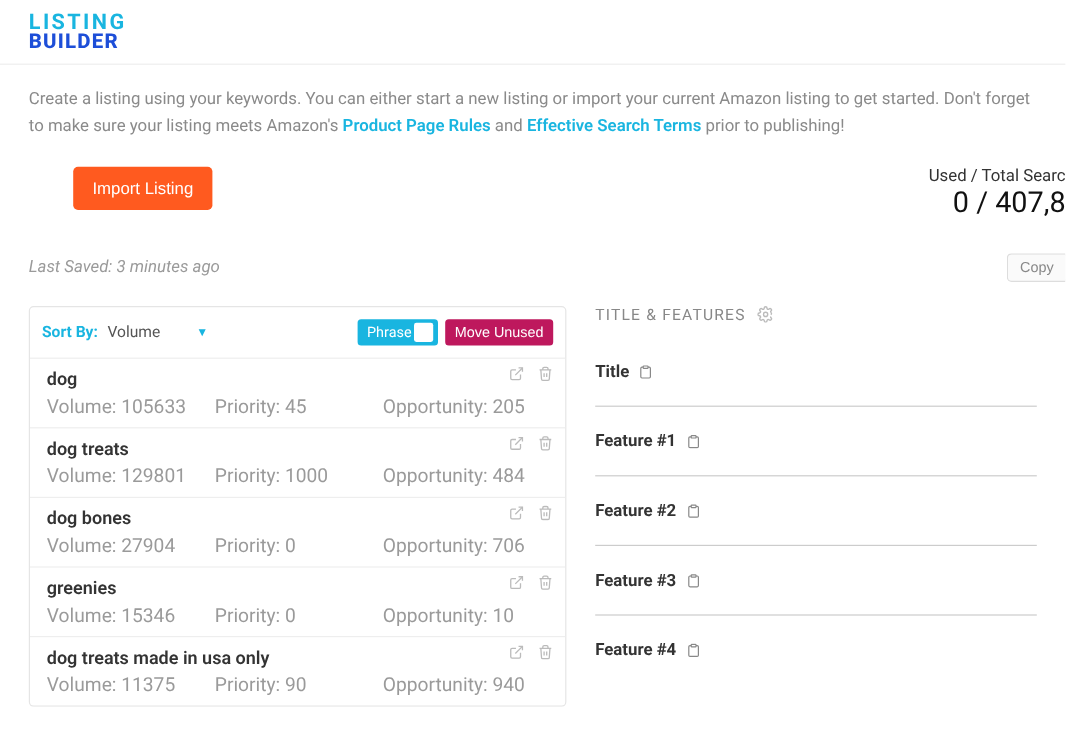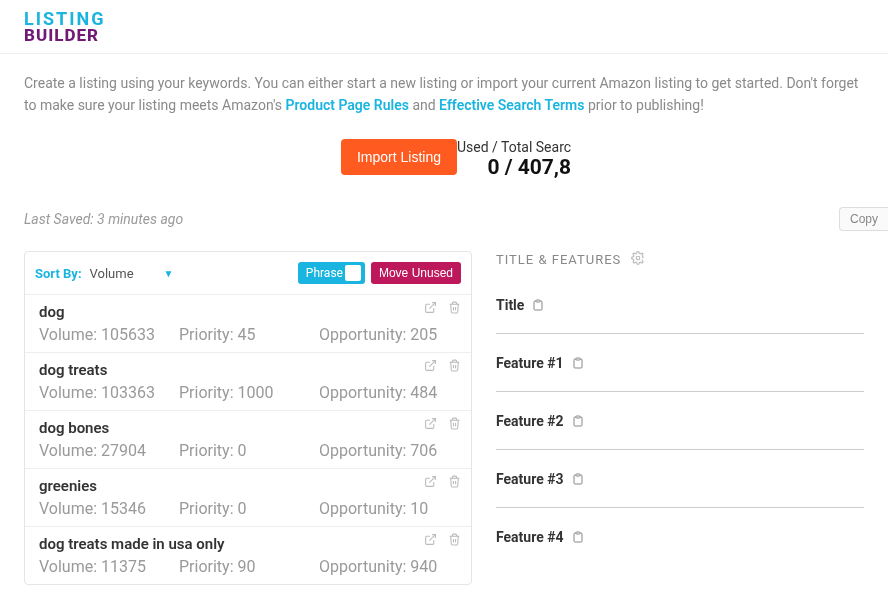--- a/index.html
+++ b/index.html
@@ -1,30 +1,30 @@
 <!DOCTYPE html>
 <html><head>
   <meta charset="utf-8">
   <style>
     * { box-sizing: border-box; margin: 0; padding: 0; }
     body { font-family: -apple-system, BlinkMacSystemFont, "Segoe UI", Roboto, Helvetica, Arial, sans-serif; color: #333; background: #fff; width: 888px; }
     .topbar { padding: 8px 24px 8px 24px; border-bottom: 1px solid #eee; }
     .logo-line1 { color: #19b5e0; font-weight: 700; letter-spacing: 2px; font-size: 18px; }
-    .logo-line2 { color: #701a75; font-weight: 800; letter-spacing: 1px; font-size: 17px; margin-top: -4px; }
+    .logo-line2 { color: #1d4ed8; font-weight: 800; letter-spacing: 1px; font-size: 17px; margin-top: -4px; }
 
     .container { padding: 18px 24px 0 24px; }
     h1 { font-size: 34px; font-weight: 400; color: #333; margin-bottom: 14px; }
     .intro { color: #8a8a8a; font-size: 14px; line-height: 1.6; }
     .intro a { color: #19b5e0; font-weight: 600; text-decoration: none; }
 
-    .row-actions { margin-top: 22px; display: flex; justify-content: center; align-items: flex-start; }
+    .row-actions { margin-top: 22px; display: flex; justify-content: space-between; align-items: flex-start; margin-left: 37px; }
     .btn-import { background: #ff5a1f; color: #fff; border: none; border-radius: 4px; padding: 10px 16px; font-size: 14px; cursor: pointer; }
     .totals { text-align: right; margin-right: -24px; padding-right: 0; overflow: hidden; }
     .totals-label { color: #333; font-size: 14px; }
-    .totals-number { font-size: 21px; font-weight: 700; color: #111; }
+    .totals-number { font-size: 24px; font-weight: 400; color: #111; }
 
     .saved-row { margin-top: 28px; display: flex; justify-content: space-between; align-items: center; color: #9a9a9a; font-style: italic; font-size: 14px; }
     .copy-btn { border: 1px solid #ddd; border-right: none; border-radius: 4px 0 0 4px; padding: 4px 10px; font-size: 12px; color: #888; background: #fafafa; margin-right: -24px; }
 
     .panels { display: flex; gap: 20px; margin-top: 20px; }
     .panel-left { width: 448px; border: 1px solid #e5e5e5; border-radius: 4px; }
     .panel-right { flex: 1; padding-left: 4px; padding-right: 0; overflow: hidden; }
 
     .sort-bar { padding: 10px 10px; display: flex; align-items: center; justify-content: space-between; }
     .sort-label { color: #19b5e0; font-weight: 700; font-size: 13px; }
@@ -122,21 +122,21 @@
                   <path d="M10 11v6"></path>
                   <path d="M14 11v6"></path>
                   <path d="M8 6V4a2 2 0 0 1 2-2h4a2 2 0 0 1 2 2v2"></path>
                 </svg>
               </span>
             </div>
           </div>
           <div class="kw-item">
             <div class="kw-term">dog treats</div>
             <div class="kw-stats">
-              <span class="kw-col1">Volume: 103363</span>
+              <span class="kw-col1">Volume: 129801</span>
               <span class="kw-col2">Priority: 1000</span>
               <span class="kw-col3">Opportunity: 484</span>
             </div>
             <div class="kw-icons">
               <span class="ico">
                 <svg width="13" height="13" viewBox="0 0 24 24" fill="none" stroke="currentColor" stroke-width="2">
                   <path d="M18 13v6a2 2 0 0 1-2 2H5a2 2 0 0 1-2-2V8a2 2 0 0 1 2-2h6"></path>
                   <polyline points="15 3 21 3 21 9"></polyline>
                   <line x1="10" y1="14" x2="21" y2="3"></line>
                 </svg>

